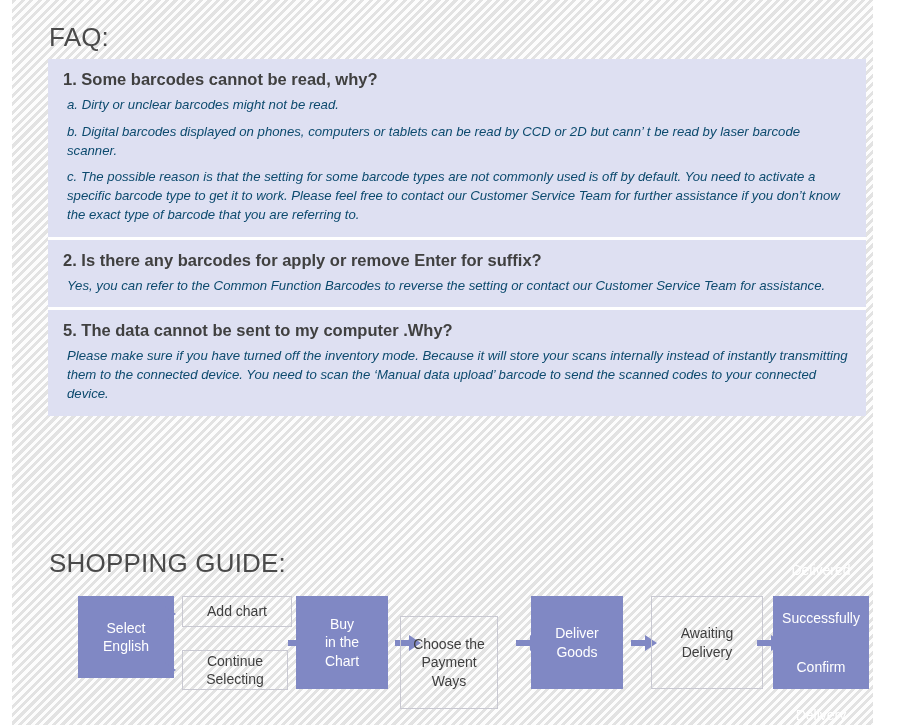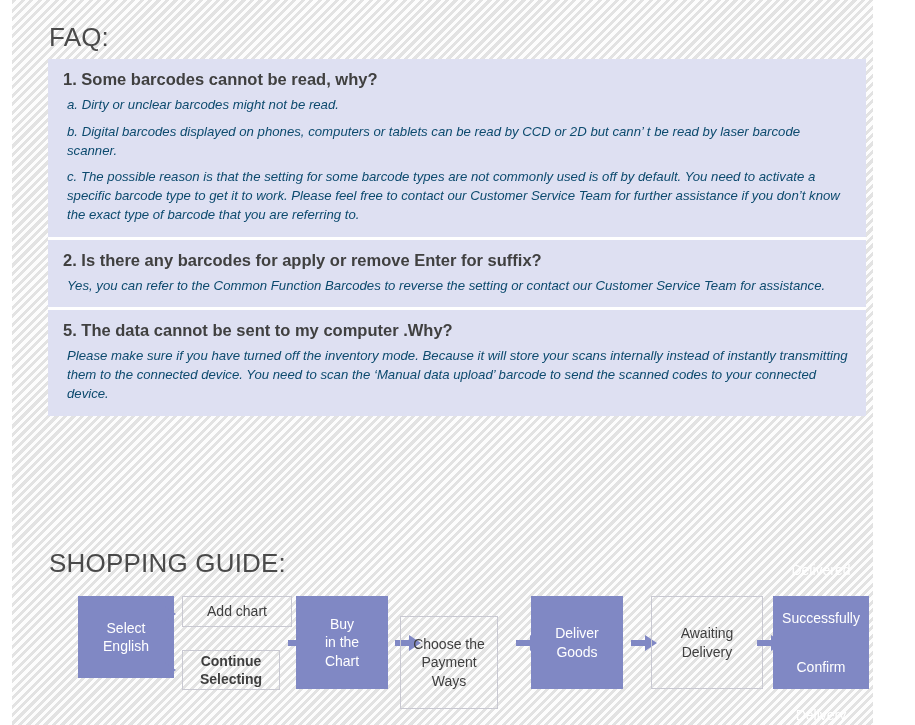--- a/index.html
+++ b/index.html
@@ -181,21 +181,21 @@
     <div class="arrow" style="left:102px; top:69px;">
       <svg viewBox="0 0 26 16" preserveAspectRatio="none">
           <polygon points="0,5 14,5 14,0 26,8 14,16 14,11 0,11" fill="#8088c4"></polygon>
         </svg>
     </div>
 
     <div class="node outline" style="left:134px; top:3px; width:110px; height:31px;">
       <span class="ln">Add chart</span>
     </div>
 
-    <div class="node outline" style="left:134px; top:57px; width:98px; height:40px;font-weight:bold;">
+    <div class="node outline" style="left:134px; top:57px; width:106px; height:40px;">
       <span class="ln">Continue</span>
       <span class="ln">Selecting</span>
     </div>
 
     <div class="arrow" style="left:240px; top:42px;">
       <svg viewBox="0 0 26 16" preserveAspectRatio="none">
           <polygon points="0,5 14,5 14,0 26,8 14,16 14,11 0,11" fill="#8088c4"></polygon>
         </svg>
     </div>
 

